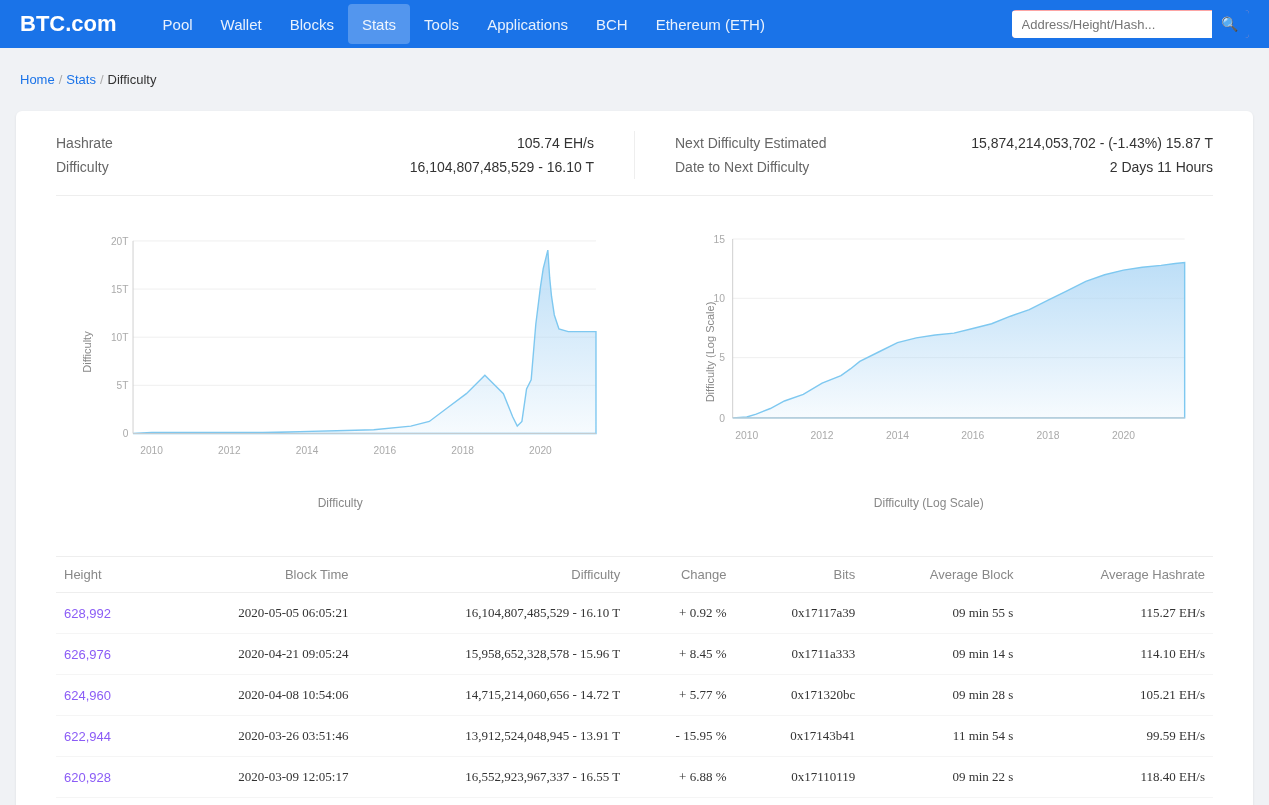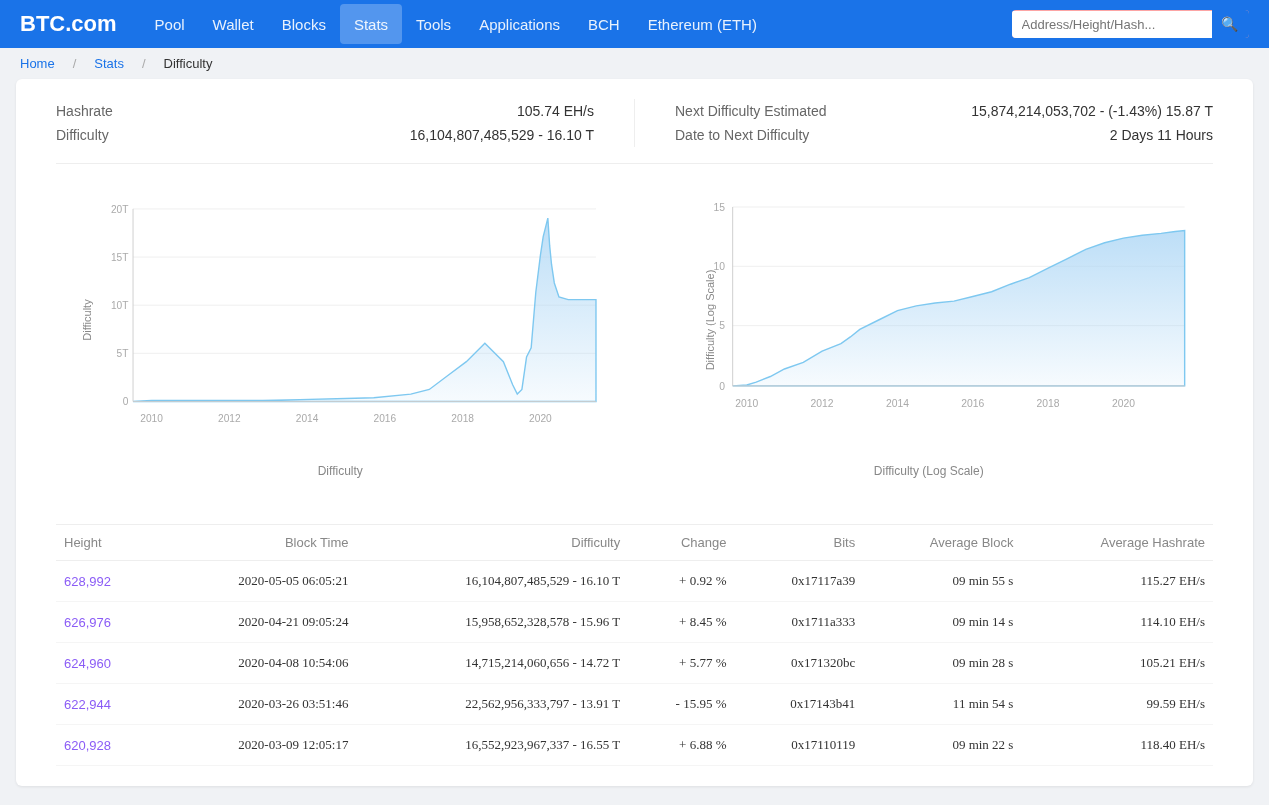--- a/index.html
+++ b/index.html
@@ -5,21 +5,21 @@
     * { margin: 0; padding: 0; box-sizing: border-box; }
     body { font-family: Arial, sans-serif; background: #f0f2f5; font-size: 14px; }
 
     
     .navbar {
       background: #1a73e8;
       display: flex;
       align-items: center;
       padding: 16px 20px;
       height: 48px;
-      gap: 0;
+      gap: 8px;
     }
     .nav-logo {
       color: white;
       font-size: 22px;
       font-weight: bold;
       margin-right: 24px;
     }
     .nav-links {
       display: flex;
       align-items: center;
@@ -60,26 +60,26 @@
       background: #1a73e8;
       border: none;
       color: white;
       padding: 6px 10px;
       cursor: pointer;
       font-size: 14px;
     }
 
     
     .breadcrumb {
-      padding: 8px 20px;
+      padding: 24px 20px;
       font-size: 13px;
       color: #666;
       display: flex;
       align-items: center;
-      gap: 18px;
+      gap: 4px;
     }
     .breadcrumb a { color: #1a73e8; text-decoration: none; }
     .breadcrumb .sep { color: #aaa; }
     .breadcrumb .current { color: #333; font-weight: 500; }
 
     
     .main-card {
       background: white;
       margin: 0 16px 16px;
       border-radius: 6px;
@@ -324,21 +324,21 @@
           <td>2020-04-08 10:54:06</td>
           <td>14,715,214,060,656 - 14.72 T</td>
           <td class="change-pos">+ 5.77 %</td>
           <td>0x171320bc</td>
           <td>09 min 28 s</td>
           <td>105.21 EH/s</td>
         </tr>
         <tr>
           <td><a href="#">622,944</a></td>
           <td>2020-03-26 03:51:46</td>
-          <td>22,562,956,333,797 - 13.91 T</td>
+          <td>13,912,524,048,945 - 13.91 T</td>
           <td class="change-neg">- 15.95 %</td>
           <td>0x17143b41</td>
           <td>11 min 54 s</td>
           <td>99.59 EH/s</td>
         </tr>
         <tr>
           <td><a href="#">620,928</a></td>
           <td>2020-03-09 12:05:17</td>
           <td>16,552,923,967,337 - 16.55 T</td>
           <td class="change-pos">+ 6.88 %</td>

